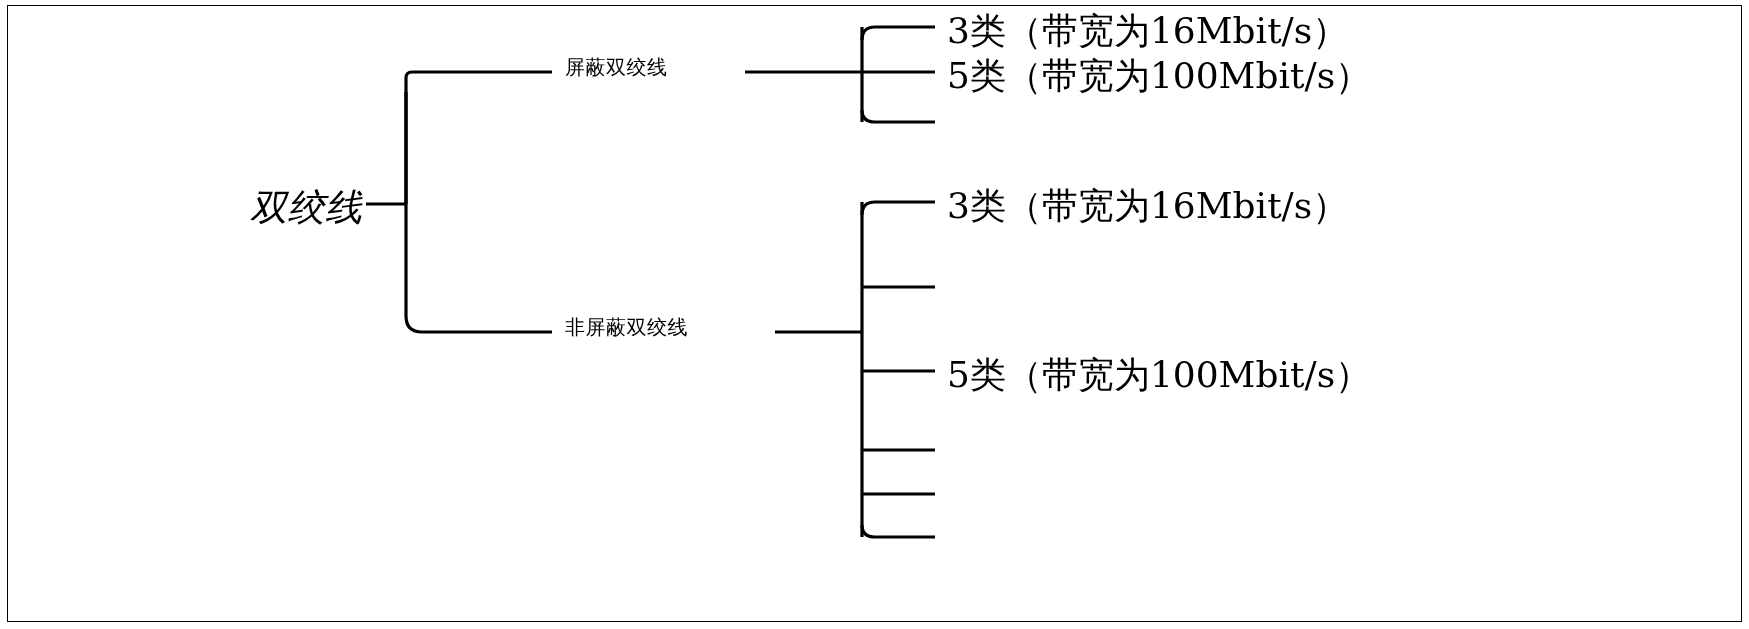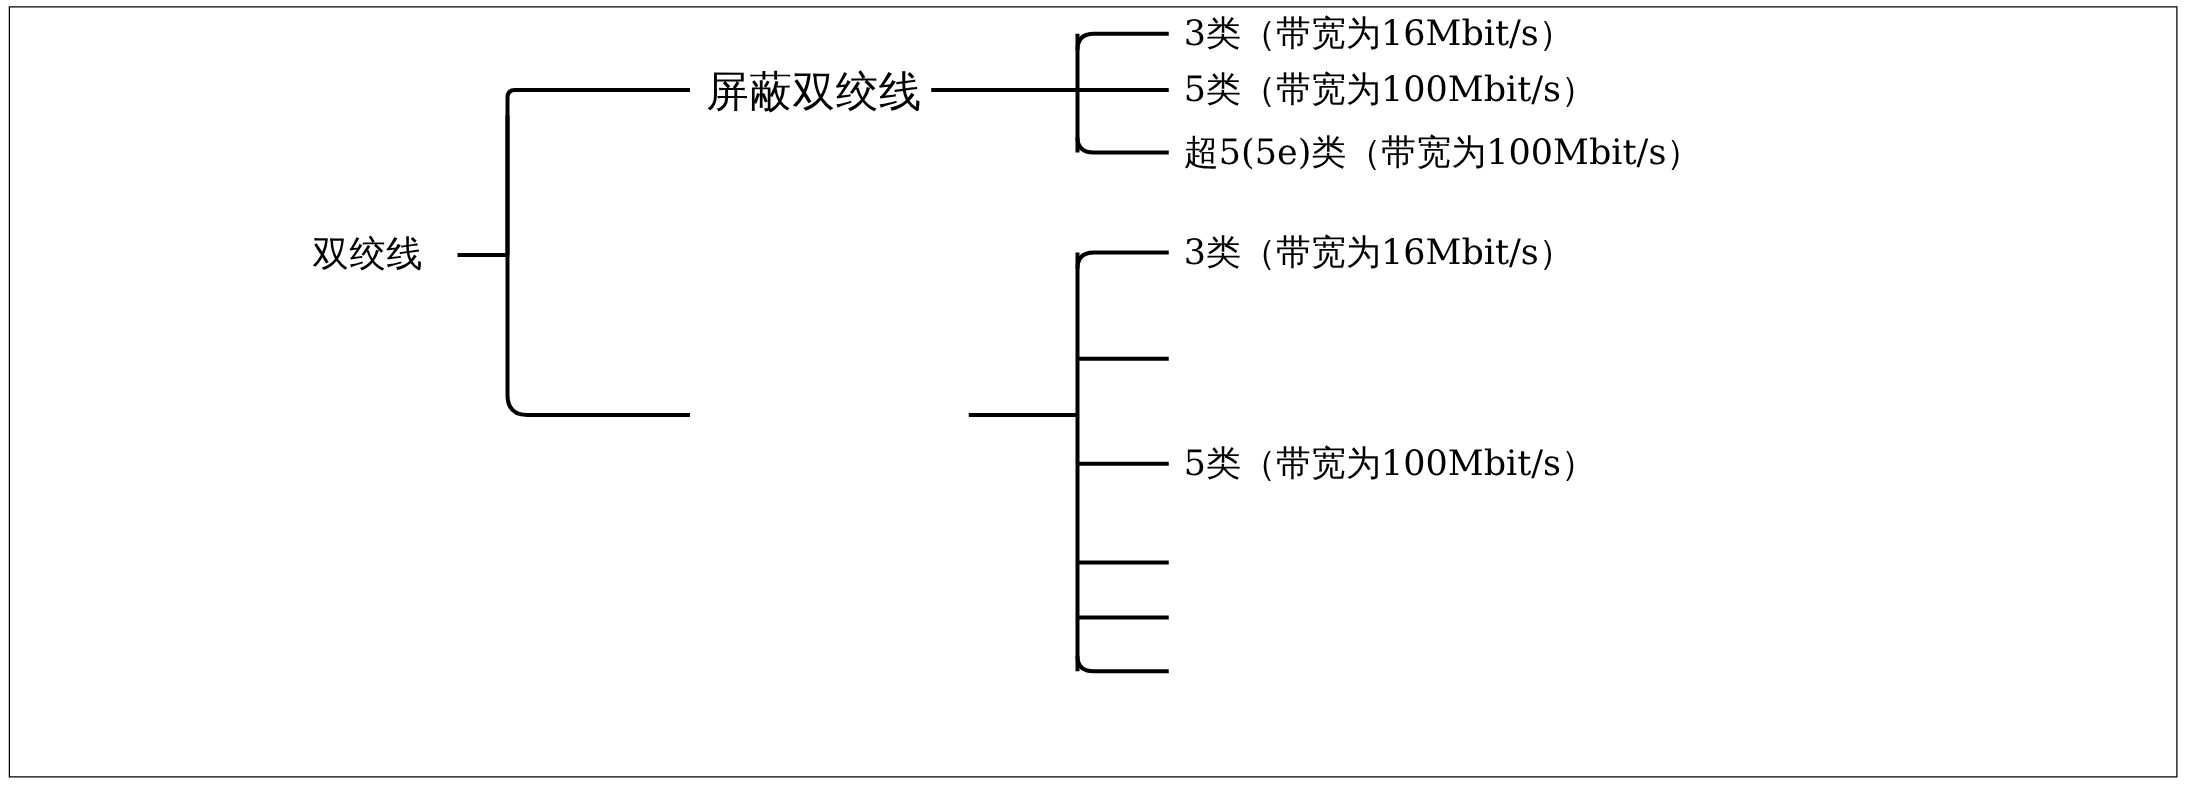--- a/index.html
+++ b/index.html
@@ -34,29 +34,30 @@
     width: 1749px;
     height: 629px;
   }
   .node-label {
     position: absolute;
     color: #000000;
     white-space: nowrap;
     line-height: 1;
   }
   .root-label {
-    font-size: 29px;
+    font-size: 37px;
     letter-spacing: 0.5px;
+    font-style: italic;
   }
   .branch-label {
-    font-size: 34px;
+    font-size: 20px;
     letter-spacing: 0.5px;
   }
   .leaf-label {
-    font-size: 28px;
+    font-size: 36px;
     letter-spacing: 0px;
   }
 </style>
 </head>
 <body>
 
 <div class="page">
 
   <div class="frame"></div>
 
@@ -87,19 +88,19 @@
       <path d="M 862 525 Q 862 537 875 537 L 935 537"></path>
     </g>
   </svg>
 
   <div class="node-label root-label" style="left:250px; top:189px;">双绞线</div>
 
   <div class="node-label branch-label" style="left:565px; top:57px;">屏蔽双绞线</div>
 
   <div class="node-label leaf-label" style="left:947px; top:13px;">3类（带宽为16Mbit/s）</div>
   <div class="node-label leaf-label" style="left:947px; top:58px;">5类（带宽为100Mbit/s）</div>
-  <div class="node-label leaf-label" style="left:947px; top:108px;">超5(5e)类（带宽为100Mbit/s）</div>
 
+  <div class="node-label branch-label" style="left:565px; top:317px;">非屏蔽双绞线</div>
 
   <div class="node-label leaf-label" style="left:947px; top:188px;">3类（带宽为16Mbit/s）</div>
   <div class="node-label leaf-label" style="left:947px; top:357px;">5类（带宽为100Mbit/s）</div>
 
 </div>
 
 </body></html>

